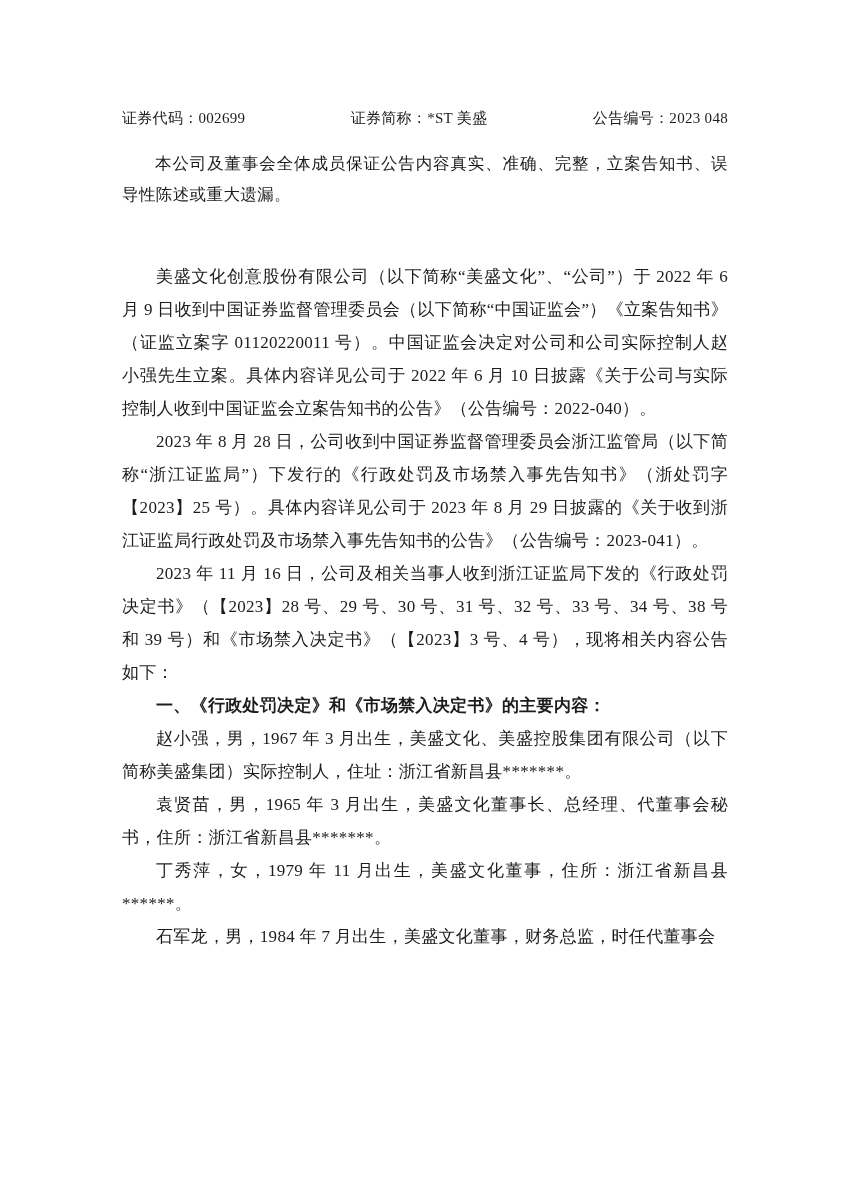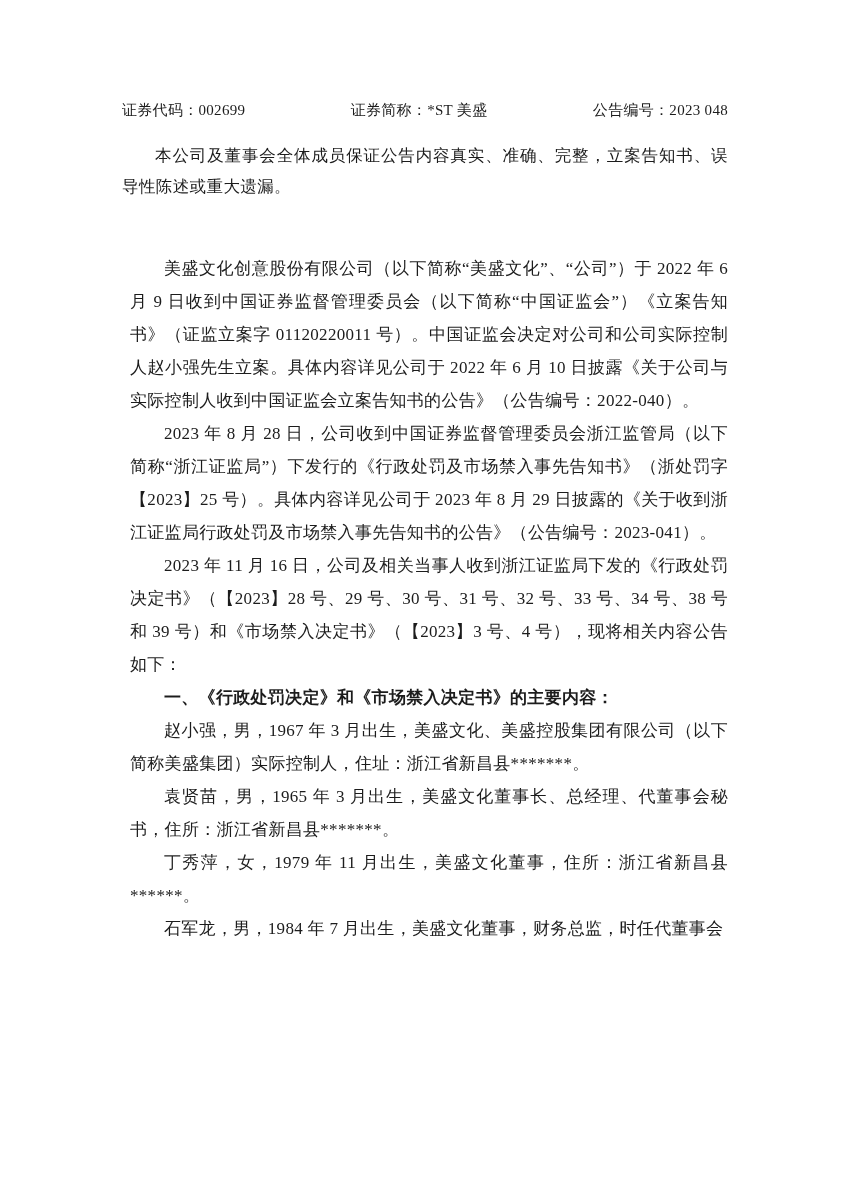--- a/index.html
+++ b/index.html
@@ -12,21 +12,21 @@
     width: 848px;
     height: 1200px;
     background: #ffffff;
     overflow: hidden;
     font-family: "Liberation Serif", "DejaVu Serif", serif;
     color: #1c1c1c;
   }
   .content {
     position: absolute;
     left: 122px;
-    top: 0;
+    top: 8px;
     width: 606px;
   }
   .doc-header {
     display: flex;
     justify-content: space-between;
     margin-top: 100px;
     font-size: 15px;
     line-height: 20px;
     white-space: nowrap;
     letter-spacing: 0.3px;
@@ -55,21 +55,20 @@
     text-indent: 2em;
     text-align: justify;
     letter-spacing: 0.4px;
   }
   .body-block {
     margin-top: 50px;
     font-size: 17px;
     line-height: 33px;
     text-align: justify;
     letter-spacing: 0.3px;
-    margin-left: 8px;
   }
   .body-block p {
     margin: 0;
     padding: 0;
     text-indent: 2em;
   }
   .section-heading {
     font-weight: bold;
   }
 </style>

